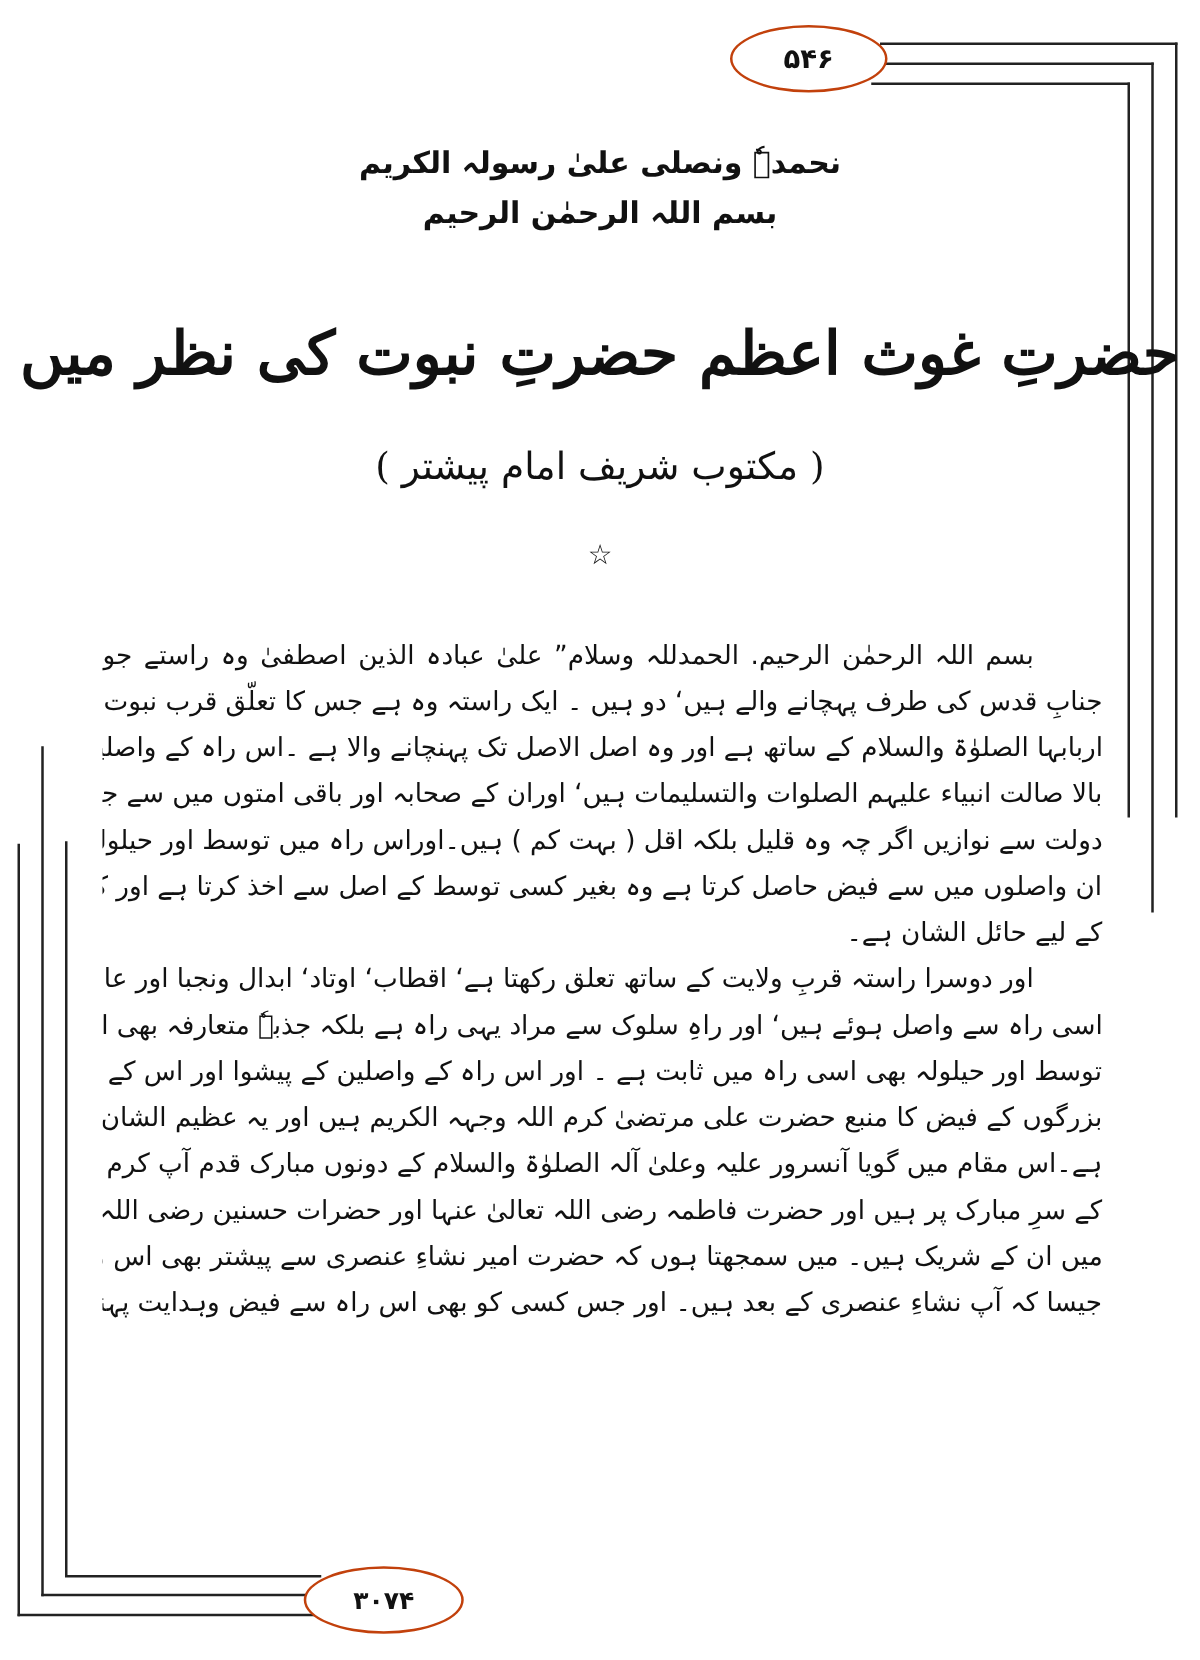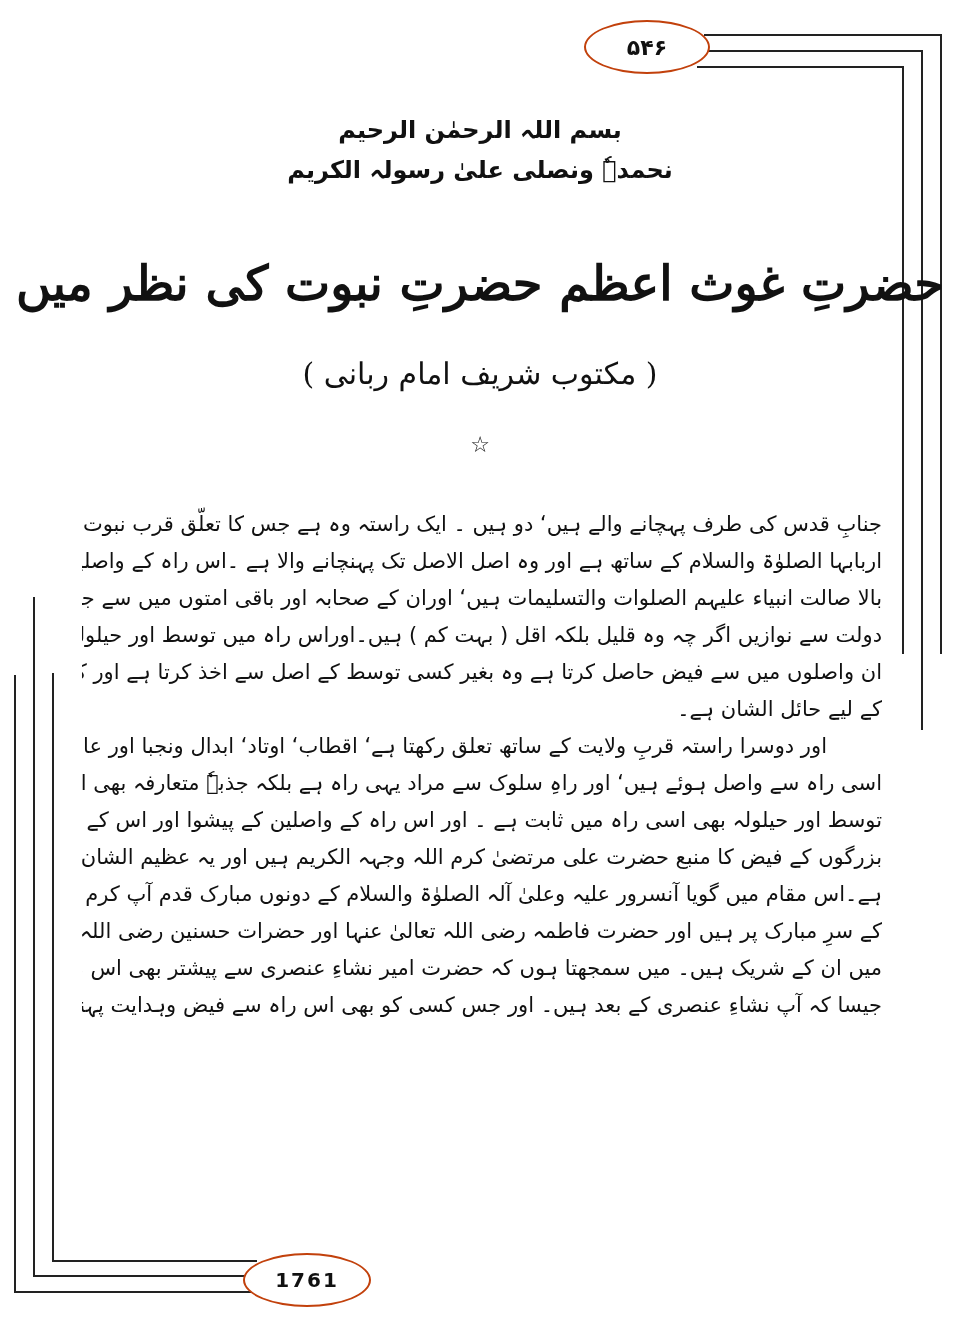--- a/index.html
+++ b/index.html
@@ -116,34 +116,35 @@
 <div class="frame-line v" style="left:33px; top:597px; height:680px;"></div>
 <div class="frame-line v" style="left:52px; top:673px; height:588px;"></div>
 <div class="frame-line h" style="left:14px; top:1291px; width:240px;"></div>
 <div class="frame-line h" style="left:33px; top:1275px; width:212px;"></div>
 <div class="frame-line h" style="left:52px; top:1260px; width:205px;"></div>
 
 <div class="page-oval top">
   <span>۵۴۶</span>
 </div>
 <div class="page-oval bottom">
-  <span>1761</span>
+  <span>۳۰۷۴</span>
 </div>
 
 <div class="center-block basmala-head">
+  <div>نحمدہٗ ونصلی علیٰ رسولہ الکریم</div>
   <div>بسم اللہ الرحمٰن الرحیم</div>
-  <div>نحمدہٗ ونصلی علیٰ رسولہ الکریم</div>
 </div>
 
 <div class="center-block main-title">حضرتِ غوث اعظم حضرتِ نبوت کی نظر میں</div>
-<div class="center-block sub-title">( مکتوب شریف امام ربانی )</div>
+<div class="center-block sub-title">( مکتوب شریف امام پیشتر )</div>
 <div class="center-block star">☆</div>
 
 <div class="body-text">
   <div>
+    <div class="body-line indent">بسم اللہ الرحمٰن الرحیم. الحمدللہ وسلام” علیٰ عبادہ الذین اصطفیٰ وہ راستے جو</div>
     <div class="body-line">جنابِ قدس کی طرف پہچانے والے ہیں‘ دو ہیں ۔ ایک راستہ وہ ہے جس کا تعلّق قرب نبوت علی</div>
     <div class="body-line">اربابہا الصلوٰۃ والسلام کے ساتھ ہے اور وہ اصل الاصل تک پہنچانے والا ہے ۔اس راہ کے واصلین</div>
     <div class="body-line">بالا صالت انبیاء علیہم الصلوات والتسلیمات ہیں‘ اوران کے صحابہ اور باقی امتوں میں سے جس کوبھی اس</div>
     <div class="body-line">دولت سے نوازیں اگر چہ وہ قلیل بلکہ اقل ( بہت کم ) ہیں۔اوراس راہ میں توسط اور حیلولہ نہیں ہے‘ جوکوئی بھی</div>
     <div class="body-line">ان واصلوں میں سے فیض حاصل کرتا ہے وہ بغیر کسی توسط کے اصل سے اخذ کرتا ہے اور کوئی ایک دوسرے</div>
     <div class="body-line last-in-para">کے لیے حائل الشان ہے۔</div>
   </div>
   <div>
     <div class="body-line indent">اور دوسرا راستہ قربِ ولایت کے ساتھ تعلق رکھتا ہے‘ اقطاب‘ اوتاد‘ ابدال ونجبا اور عام اولیاء اللہ سب</div>
     <div class="body-line">اسی راہ سے واصل ہوئے ہیں‘ اور راہِ سلوک سے مراد یہی راہ ہے بلکہ جذبہٗ متعارفہ بھی اسی میں داخل ہے اور</div>

